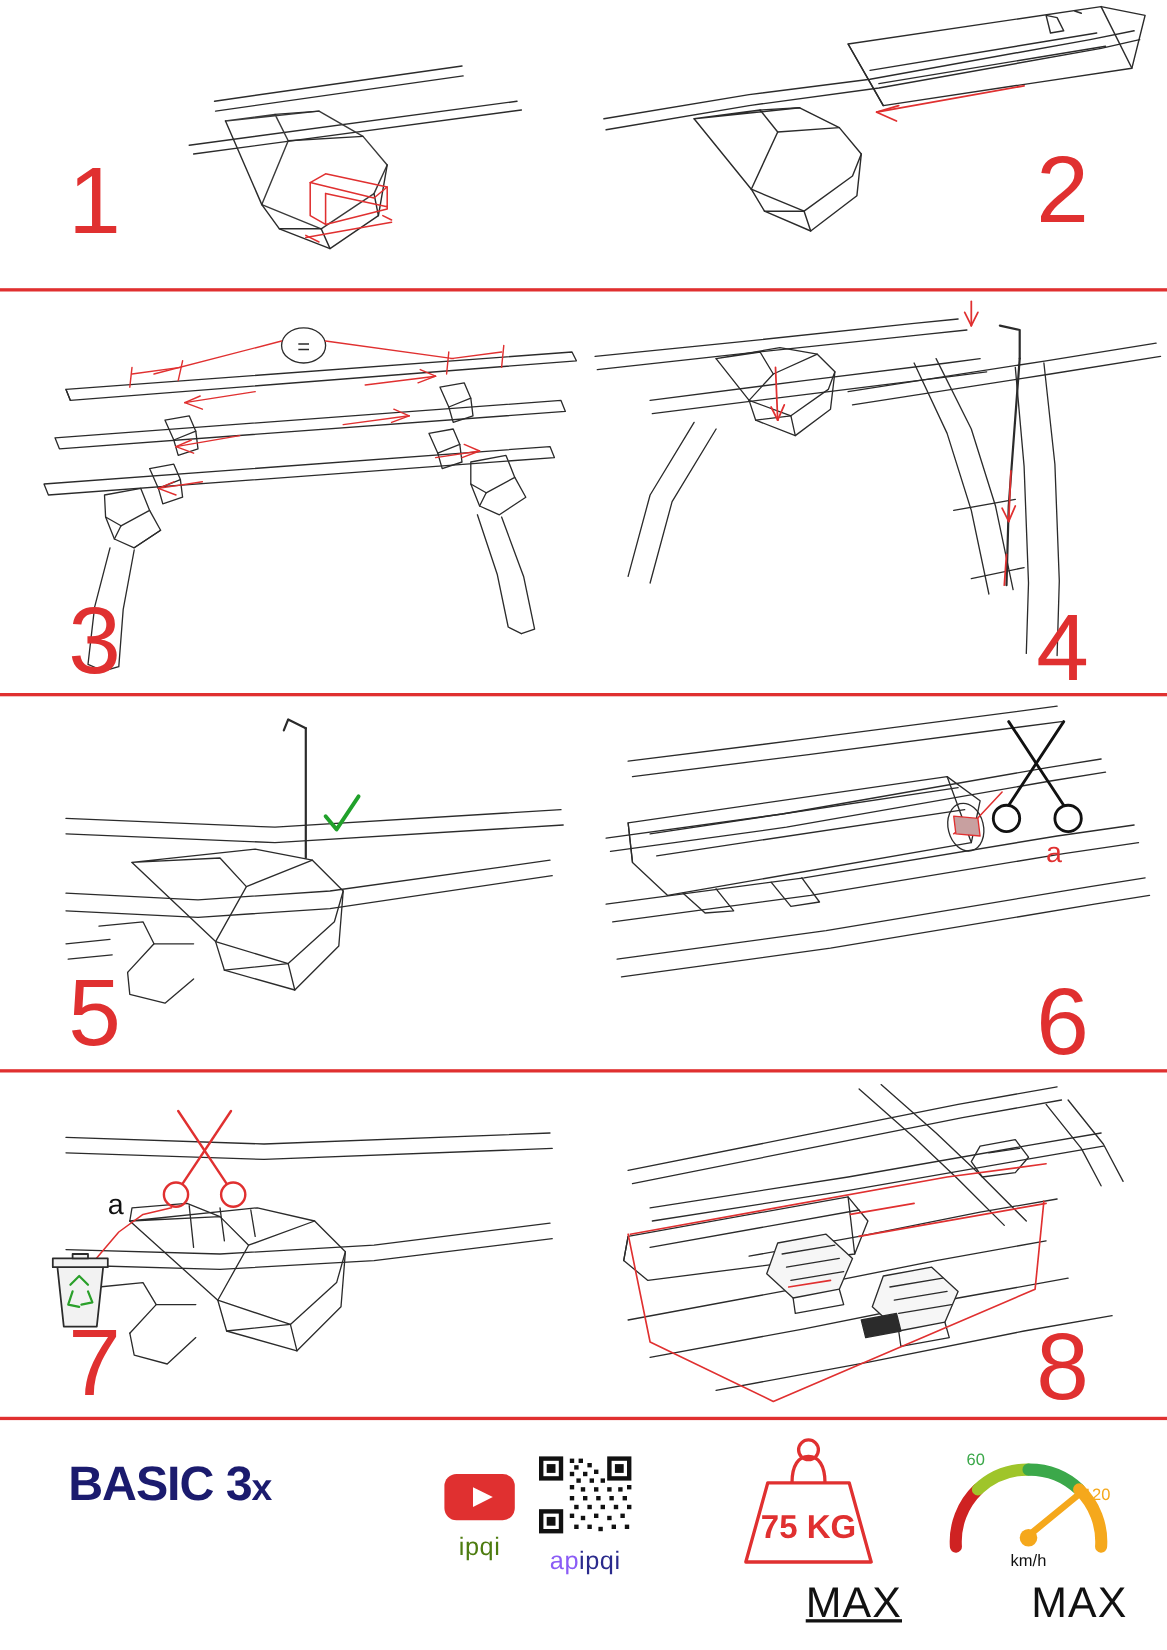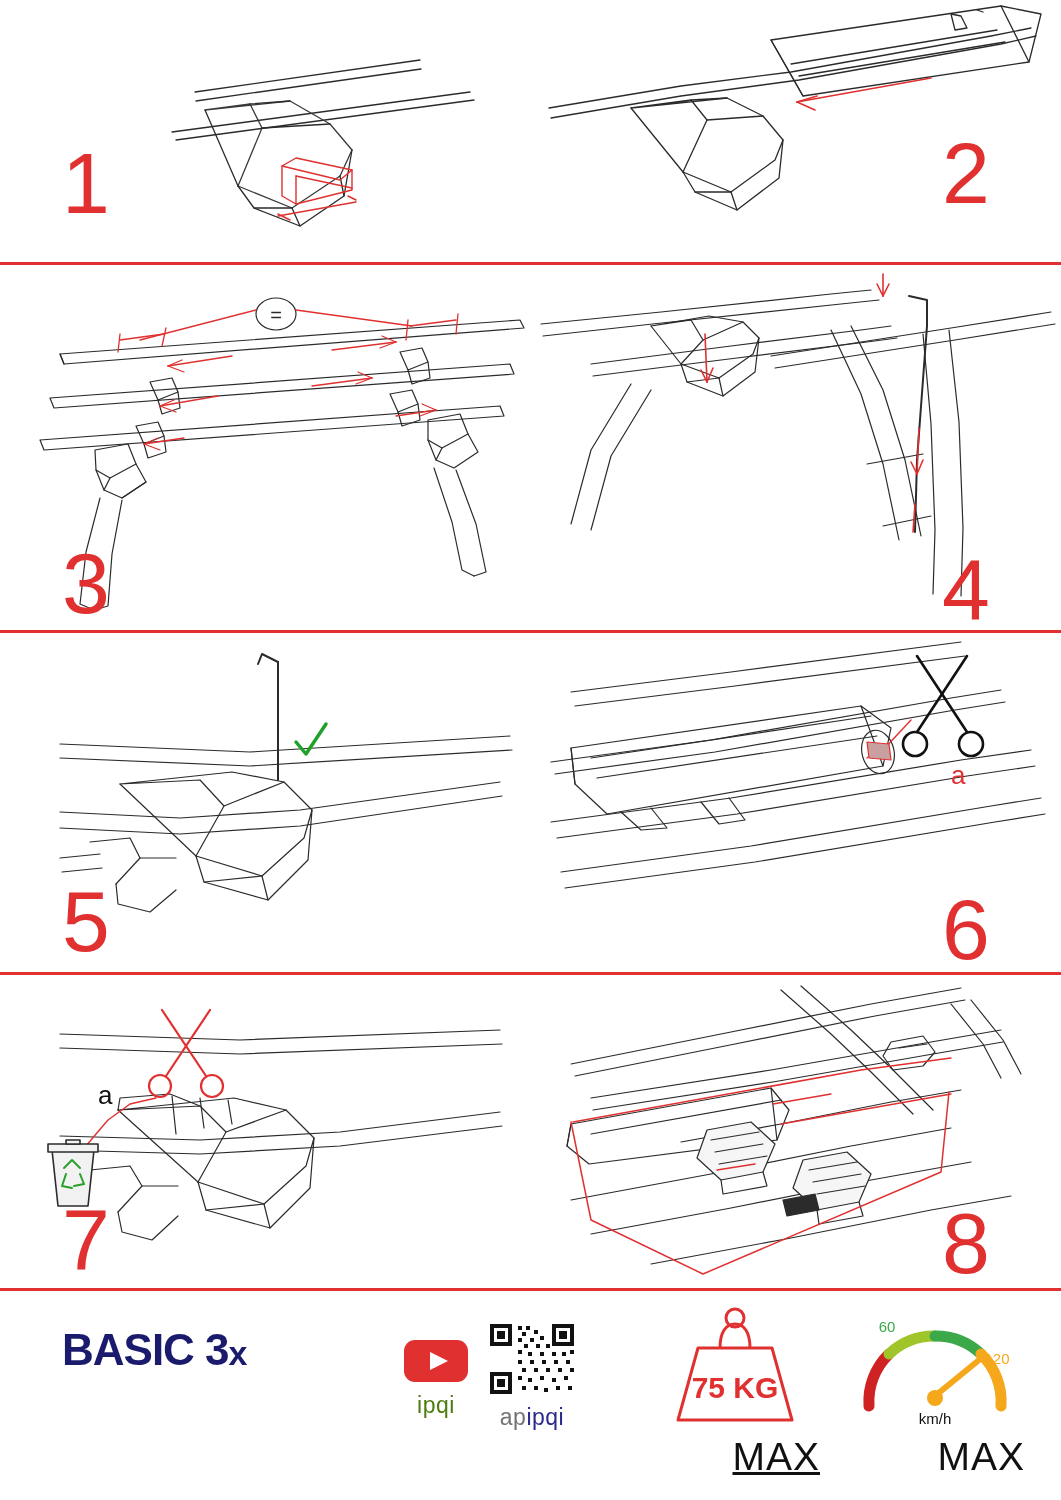--- a/index.html
+++ b/index.html
@@ -94,21 +94,21 @@
   .logo-caption {
     font-family: "Liberation Sans", sans-serif;
     font-size: 23px;
     line-height: 26px;
     letter-spacing: 0.5px;
   }
   .cap-mdak { color: #444; font-weight: 500; }
   .cap-mdak .a { color: #e03030; }
   .cap-ipqi { color: #4d7c0f; }
   .cap-apline { color: #2a2a8c; }
-  .cap-apline .ap { color: #737373; }
+  .cap-apline .ap { color: #8b5cf6; }
 
   .maxblock {
     position: absolute;
     text-align: right;
   }
   .max-caption {
     font-family: "Liberation Sans", sans-serif;
     font-size: 39px;
     line-height: 34px;
     color: #111;

